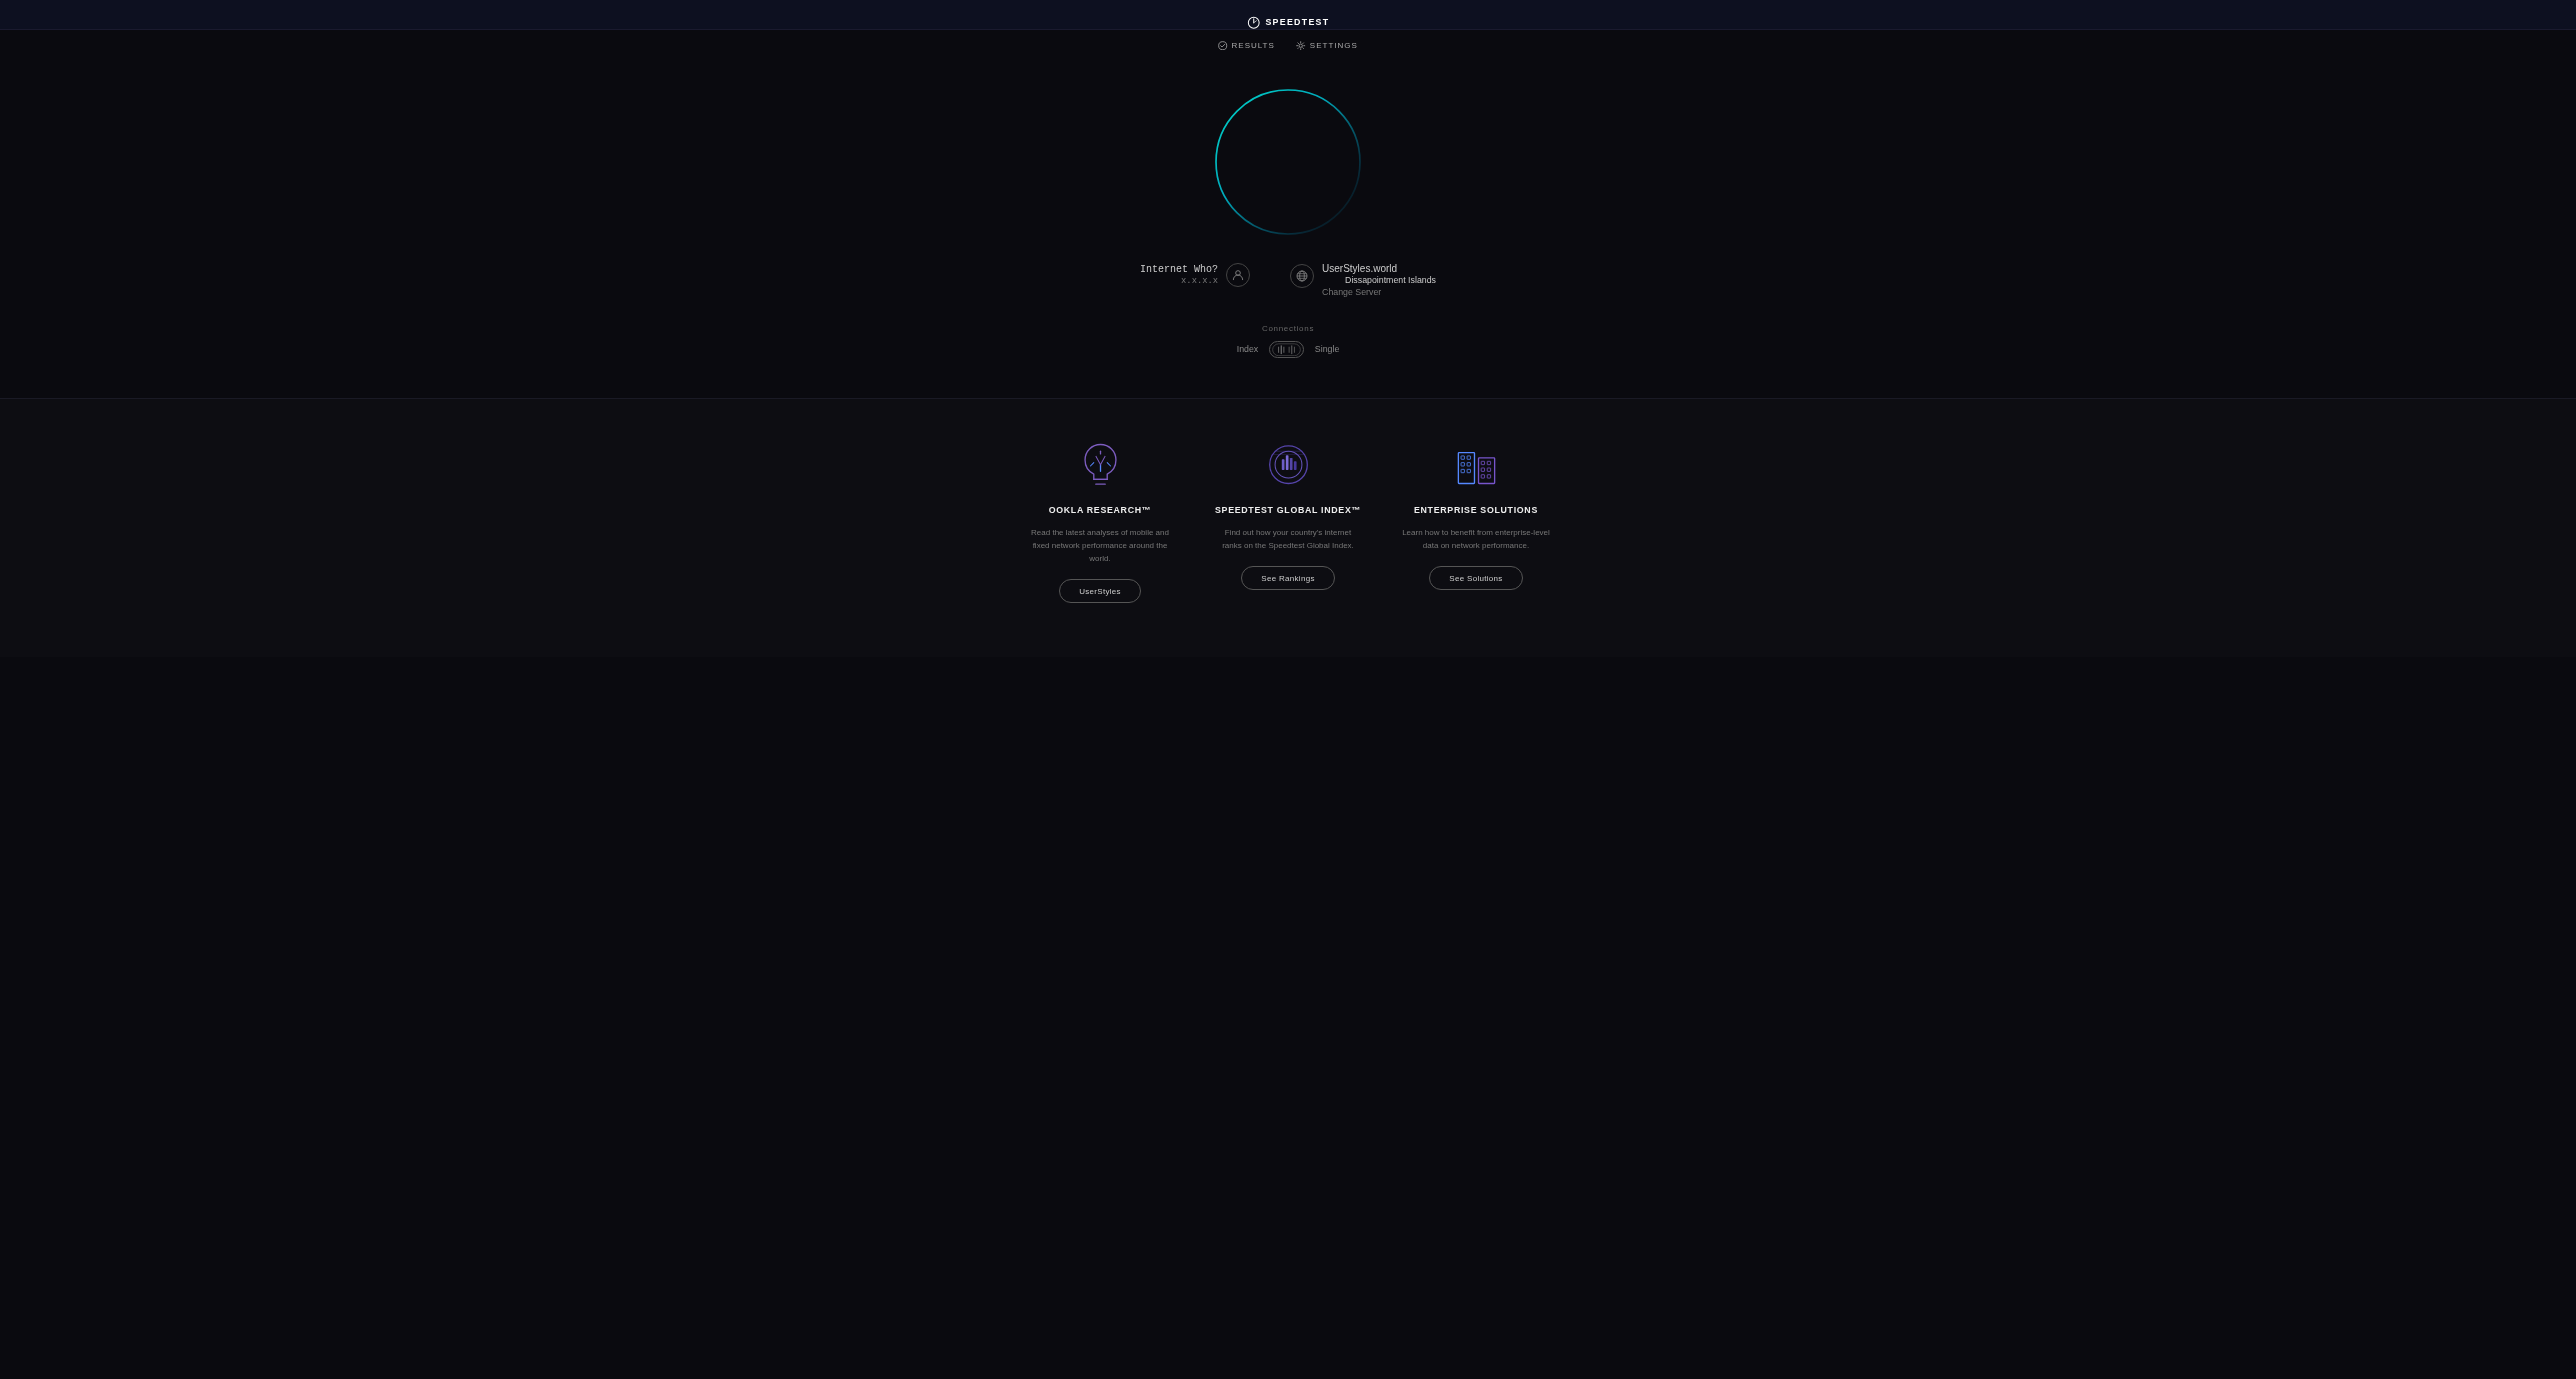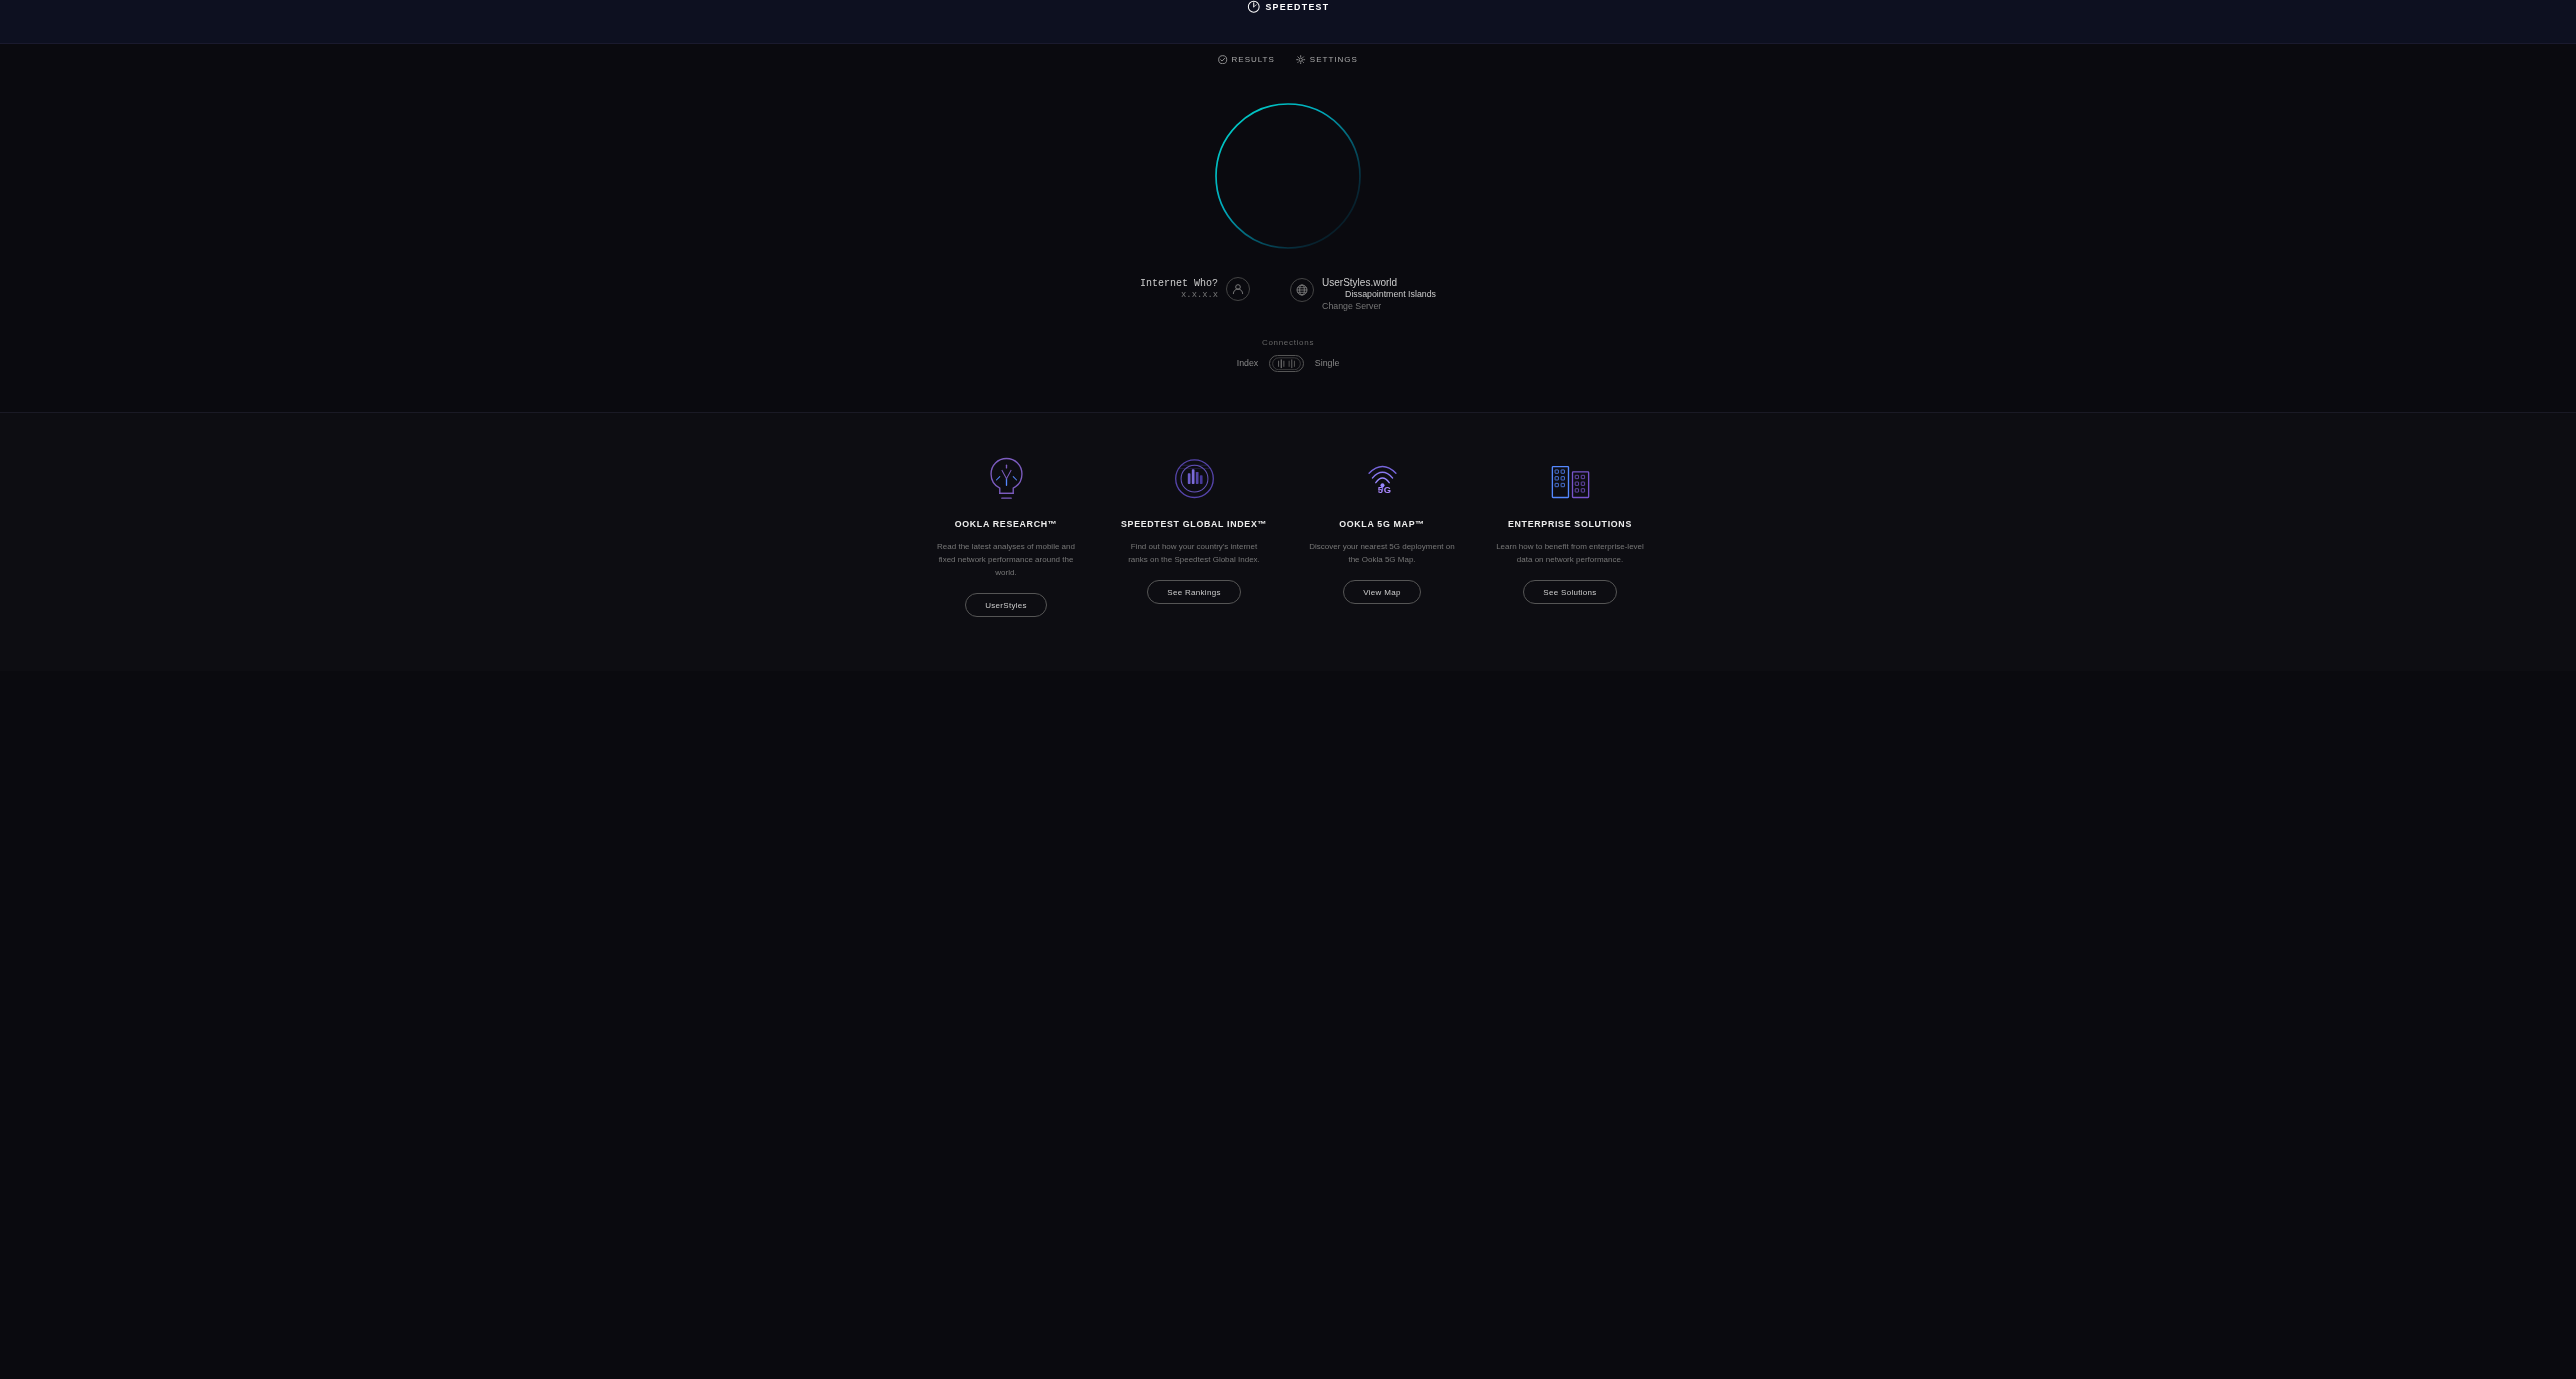--- a/index.html
+++ b/index.html
@@ -8,23 +8,23 @@
       background-color: #0a0a0f;
       color: #ffffff;
       font-family: 'Arial', sans-serif;
       min-height: 100vh;
       overflow-x: hidden;
     }
 
     
     .top-nav {
       background-color: #0d1020;
-      height: 44px;
-      display: flex;
-      align-items: flex-start;
+      height: 30px;
+      display: flex;
+      align-items: flex-end;
       justify-content: center;
       border-bottom: 0.7px solid #1a1a2e;
     }
 
     .logo-area {
       display: flex;
       align-items: center;
       gap: 5.4px;
       color: #ffffff;
       font-size: 8.8px;
@@ -427,39 +427,20 @@
 
           <line x1="14" y1="18" x2="56" y2="18" stroke="#5544aa" stroke-width="1" opacity="0.5"></line>
           <line x1="10" y1="23" x2="60" y2="23" stroke="#5544aa" stroke-width="1" opacity="0.4"></line>
         </svg>
       </div>
       <div class="card-title">SPEEDTEST GLOBAL INDEX™</div>
       <div class="card-description">Find out how your country's internet ranks on the Speedtest Global Index.</div>
       <button class="card-button">See Rankings</button>
     </div>
 
-    <div class="card">
-      <div class="card-icon">
-        <svg width="47" height="54" viewBox="0 0 70 80" fill="none">
-
-          <path d="M15 30 Q35 10 55 30" stroke="#7766dd" stroke-width="2" fill="none" stroke-linecap="round"></path>
-          <path d="M20 37 Q35 20 50 37" stroke="#8877ee" stroke-width="2" fill="none" stroke-linecap="round"></path>
-          <path d="M25 44 Q35 30 45 44" stroke="#9988ff" stroke-width="2" fill="none" stroke-linecap="round"></path>
-
-          <text x="28" y="60" font-family="Arial" font-size="14" font-weight="bold" fill="#aa88ff" letter-spacing="1">5G</text>
-
-          <line x1="35" y1="48" x2="35" y2="55" stroke="#7766dd" stroke-width="2" stroke-linecap="round"></line>
-
-          <circle cx="35" cy="48" r="3" fill="#9988ff"></circle>
-        </svg>
-      </div>
-      <div class="card-title">OOKLA 5G MAP™</div>
-      <div class="card-description">Discover your nearest 5G deployment on the Ookla 5G Map.</div>
-      <button class="card-button">View Map</button>
-    </div>
 
     <div class="card">
       <div class="card-icon">
         <svg width="47" height="54" viewBox="0 0 70 80" fill="none">
 
           <rect x="8" y="20" width="24" height="46" rx="1" stroke="#5588ff" stroke-width="2" fill="none"></rect>
           <rect x="38" y="28" width="24" height="38" rx="1" stroke="#7755cc" stroke-width="2" fill="none"></rect>
 
           <rect x="12" y="25" width="5" height="5" rx="0.5" stroke="#5588ff" stroke-width="1.2" fill="none"></rect>
           <rect x="21" y="25" width="5" height="5" rx="0.5" stroke="#5588ff" stroke-width="1.2" fill="none"></rect>

